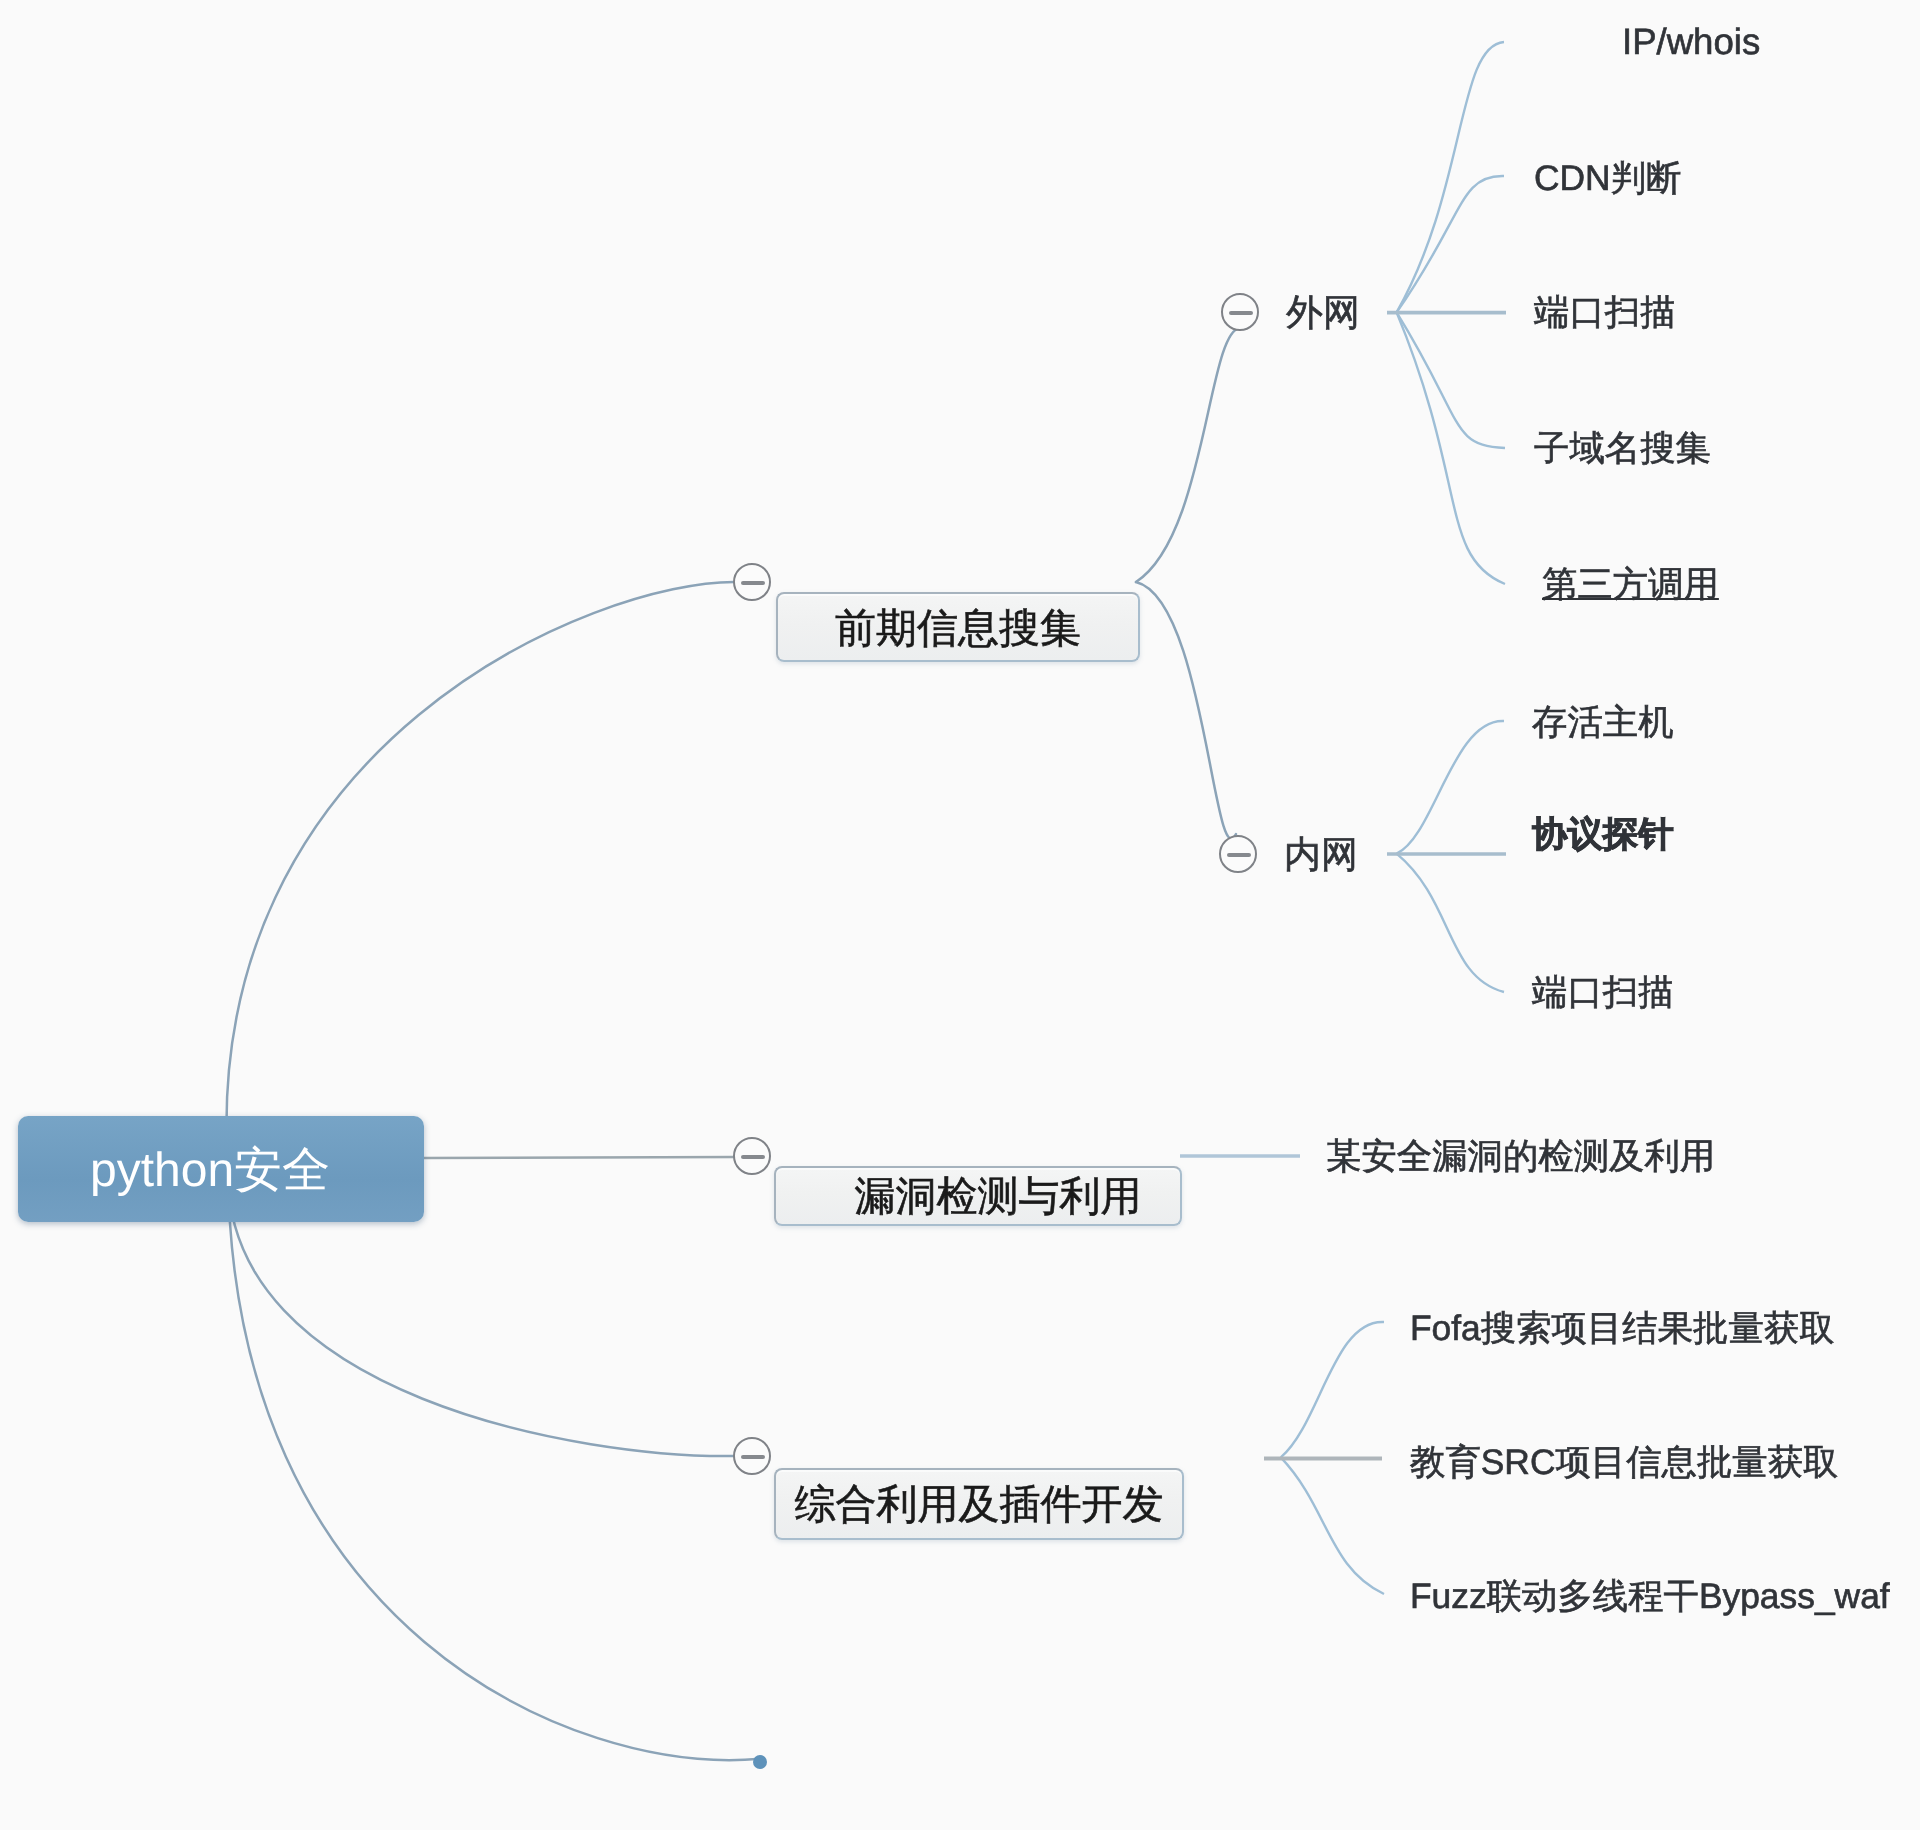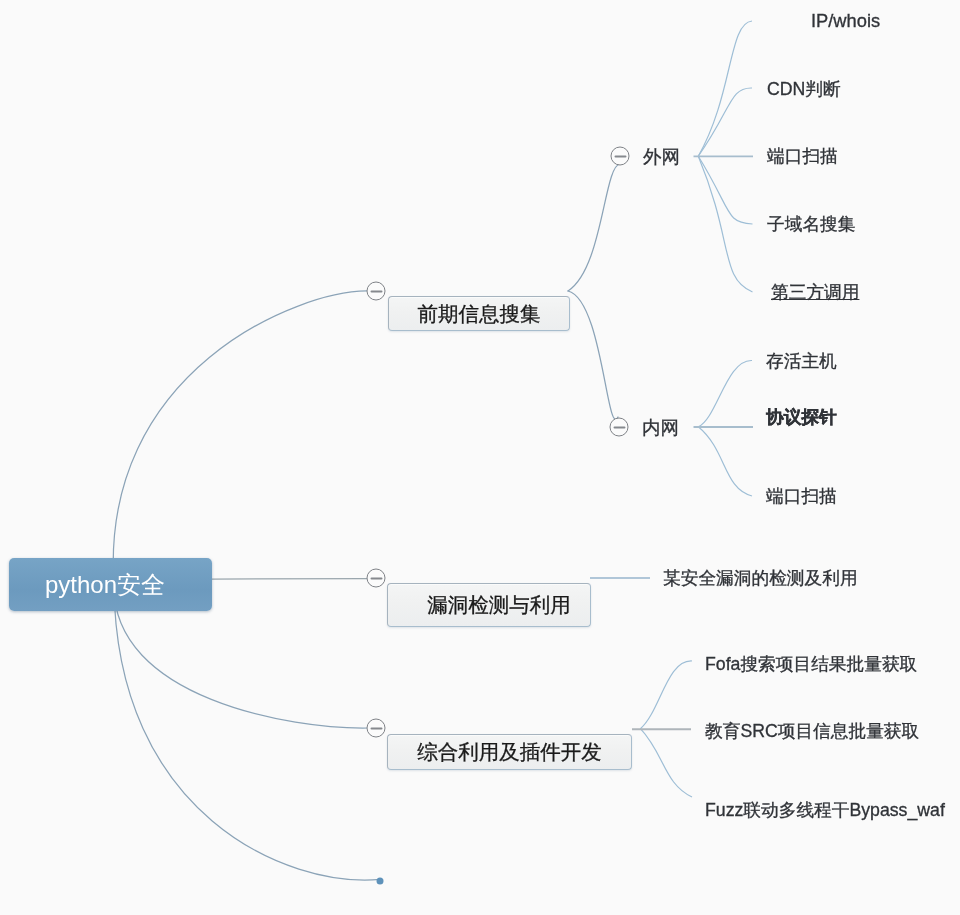--- a/index.html
+++ b/index.html
@@ -96,26 +96,26 @@
 
   <div class="node root-box">
     <span class="label">python安全</span>
   </div>
 
   <div class="node lvl2" style="left:388px;top:273px;width:182px;height:35px;">
     <span>前期信息搜集</span>
   </div>
   <div class="cminus" style="left:376px;top:291px;"></div>
 
-  <div class="node lvl2" style="left:387px;top:560px;width:204px;height:44px;padding-left:20px;">
+  <div class="node lvl2" style="left:387px;top:560px;width:204px;height:30px;padding-left:20px;">
     <span>漏洞检测与利用</span>
   </div>
   <div class="cminus" style="left:376px;top:578px;"></div>
 
-  <div class="node lvl2" style="left:387px;top:711px;width:245px;height:36px;">
+  <div class="node lvl2" style="left:387px;top:711px;width:205px;height:36px;">
     <span>综合利用及插件开发</span>
   </div>
   <div class="cminus" style="left:376px;top:728px;"></div>
 
   <div class="cdot" style="left:380px;top:880.5px;"></div>
 
   <div class="cminus" style="left:620px;top:156px;"></div>
   <div class="txt t18" style="left:643px;top:156px;">外网</div>
 
   <div class="cminus" style="left:619px;top:427px;"></div>
@@ -128,15 +128,15 @@
   <div class="txt t17" style="left:771px;top:292px;text-decoration:underline;">第三方调用</div>
 
   <div class="txt t17" style="left:766px;top:361px;">存活主机</div>
   <div class="txt t17" style="left:766px;top:417px;font-weight:bold;">协议探针</div>
   <div class="txt t17" style="left:766px;top:496px;">端口扫描</div>
 
   <div class="txt t17" style="left:663px;top:578px;">某安全漏洞的检测及利用</div>
 
   <div class="txt t17" style="left:705px;top:731px;">教育SRC项目信息批量获取</div>
   <div class="txt t17" style="left:705px;top:664px;">Fofa搜索项目结果批量获取</div>
-  <div class="txt t17" style="left:705px;top:798px;margin-top:12px;">Fuzz联动多线程干Bypass_waf</div>
+  <div class="txt t17" style="left:705px;top:798px;">Fuzz联动多线程干Bypass_waf</div>
 
 </div>
 
 </body></html>

